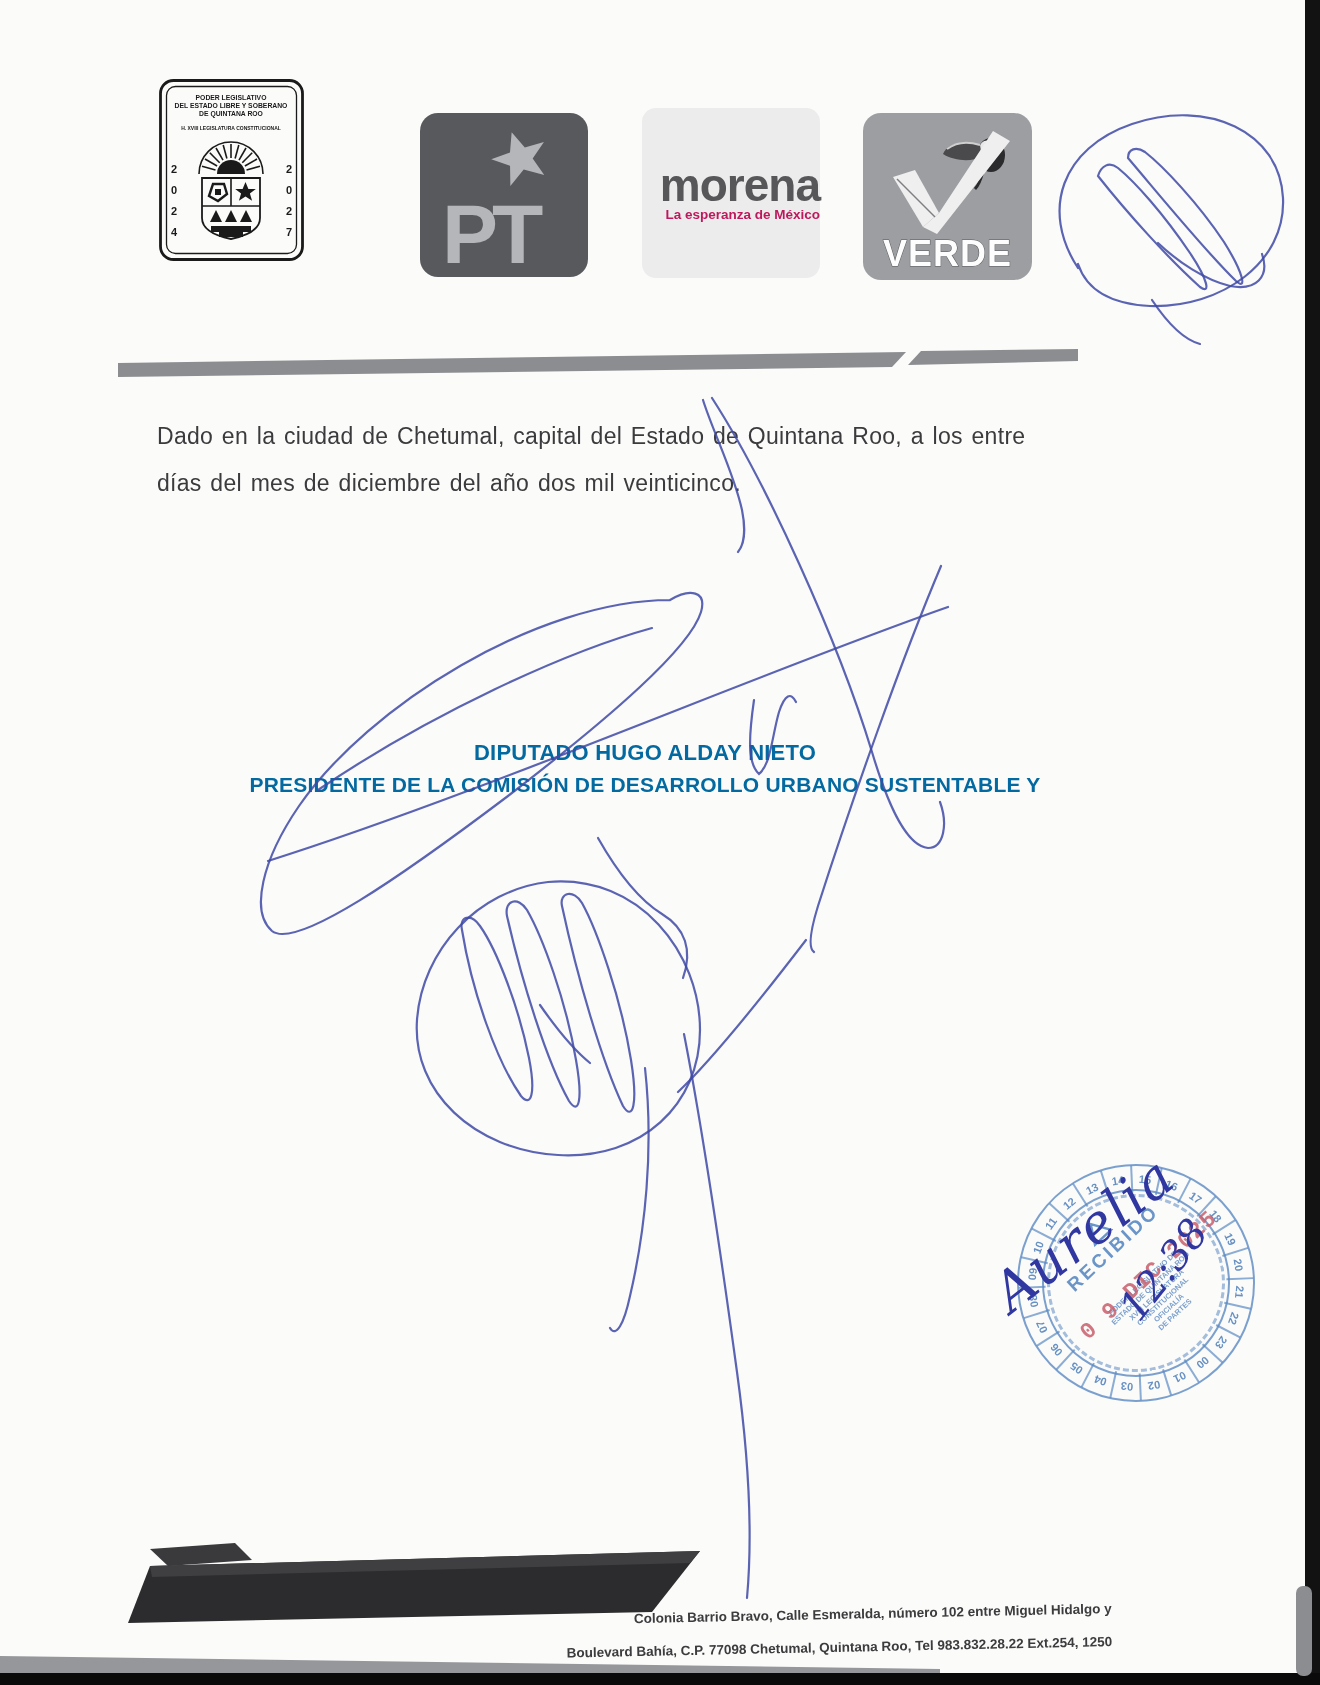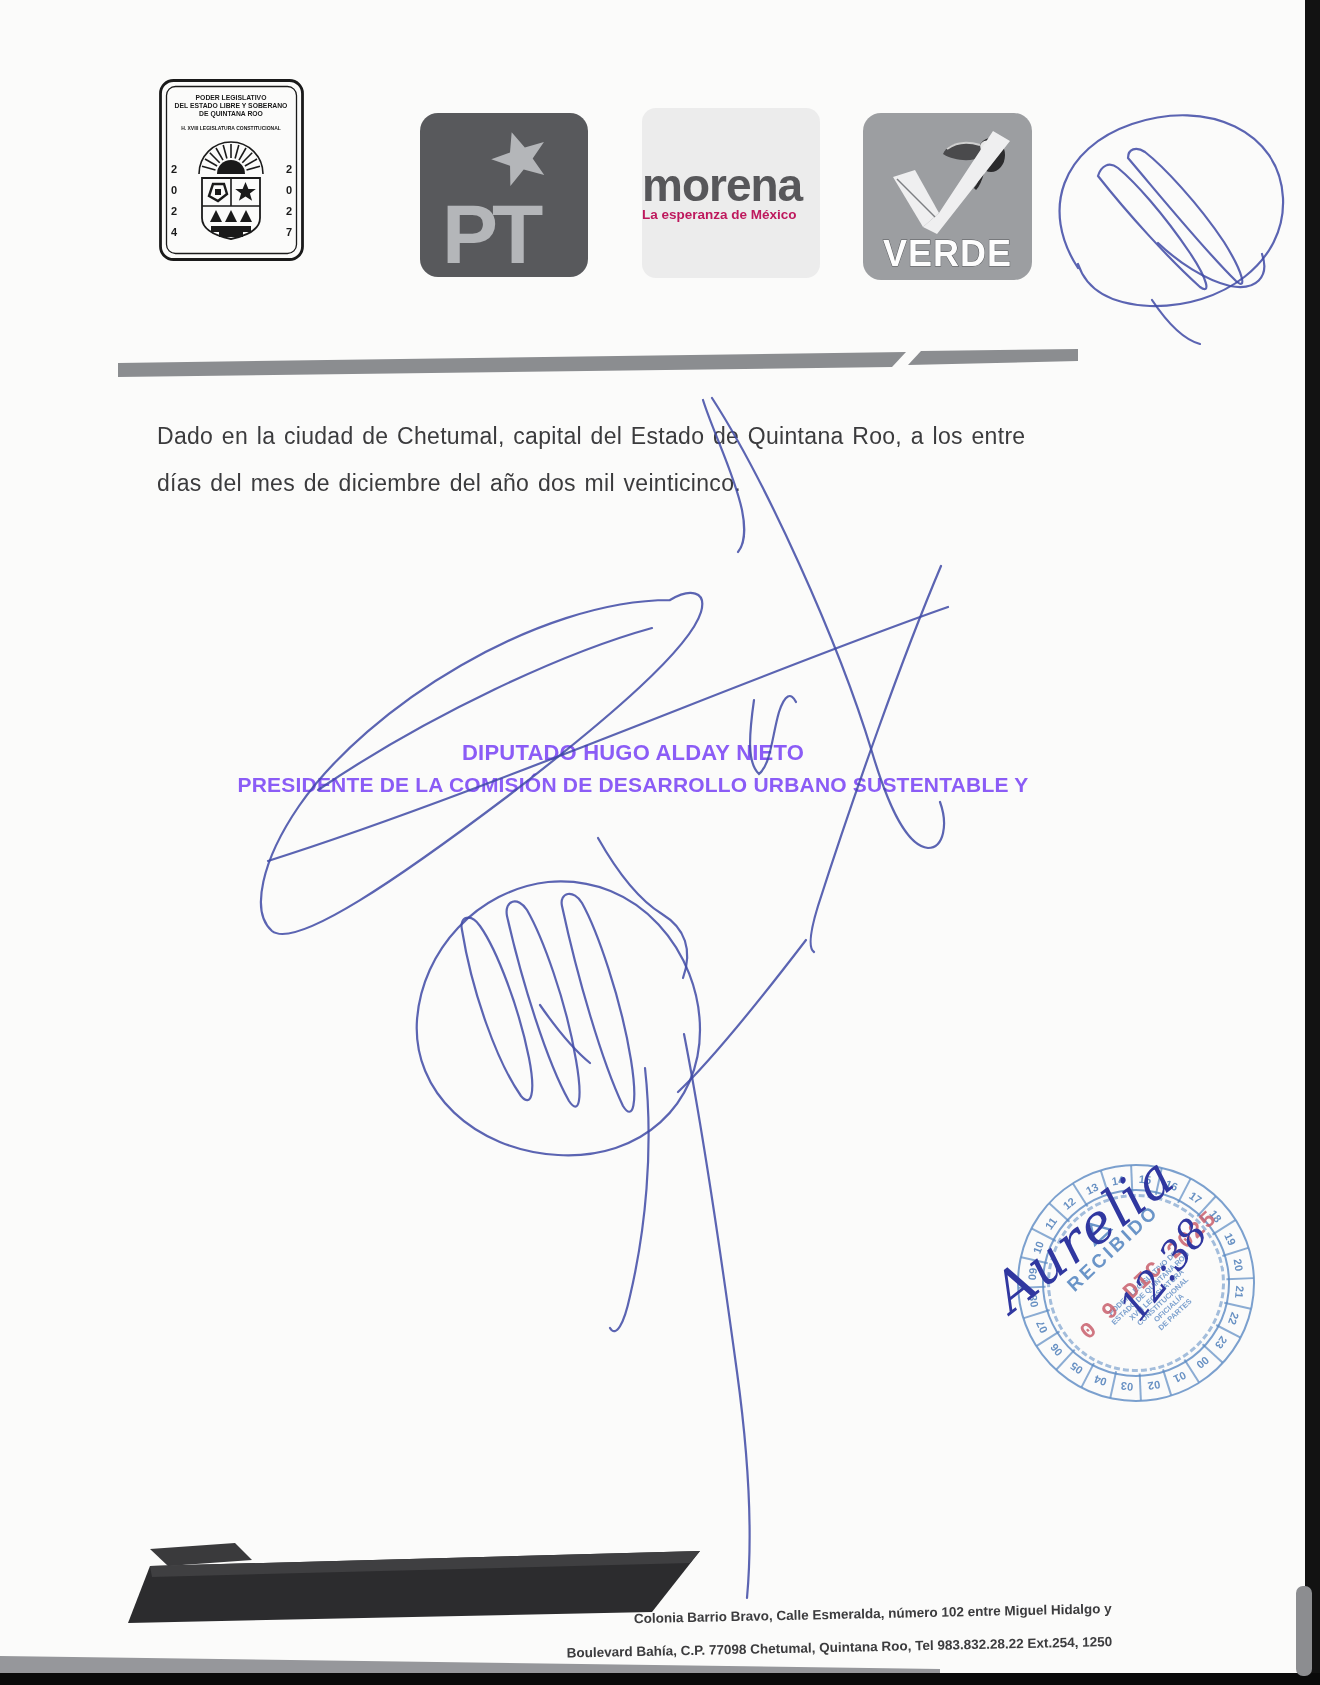--- a/index.html
+++ b/index.html
@@ -4,32 +4,32 @@
 <style>
   html,body{margin:0;padding:0;background:#e8e8e8;}
   .page{position:relative;width:1320px;height:1685px;background:#fbfbfa;overflow:hidden;
         font-family:"Liberation Sans",sans-serif;color:#222;}
   .abs{position:absolute;}
 
   
   .crest-svg{left:158px;top:78px;}
   .pt-box{left:420px;top:113px;width:168px;height:164px;}
   .morena-box{left:642px;top:108px;width:178px;height:170px;background:#ececec;border-radius:14px;
-              display:flex;flex-direction:column;align-items:flex-start;justify-content:center;}
+              display:flex;flex-direction:column;align-items:flex-end;justify-content:center;}
   .morena-title{font-size:46px;font-weight:bold;color:#57575a;letter-spacing:-1px;line-height:40px;}
   .morena-sub{font-size:13.5px;font-weight:bold;color:#be185d;margin-top:2px;}
   .verde-svg{left:863px;top:113px;}
 
   
   .divider-svg{left:0;top:348px;}
   .body-text{left:157px;top:413px;width:920px;font-size:23px;line-height:47px;color:#3b3b3d;
              letter-spacing:.3px;word-spacing:2px;}
 
   
-  .sig-block{left:108px;width:1050px;text-align:center;font-weight:bold;color:#8b5cf6;
+  .sig-block{left:120px;width:1050px;text-align:center;font-weight:bold;color:#0369a1;
              font-size:22px;line-height:32px;letter-spacing:.2px;}
   .sig-block .t{font-size:21px;}
   .blk1{top:737px;} .blk2{top:1087px;} .blk3{top:1389px;}
 
   
   .ink{left:0;top:0;pointer-events:none;}
   .ink path{fill:none;stroke:#3e49a4;stroke-width:2.2;stroke-linecap:round;opacity:.85;}
 
   
   .stamp{left:1016px;top:1163px;width:240px;height:240px;transform:rotate(-10deg);opacity:.92;}

